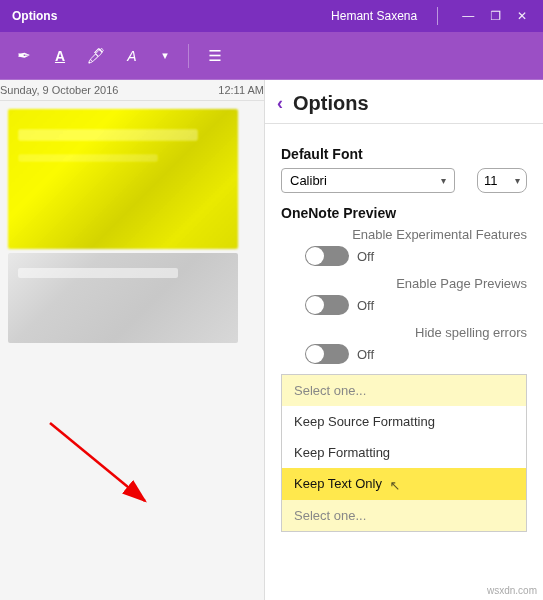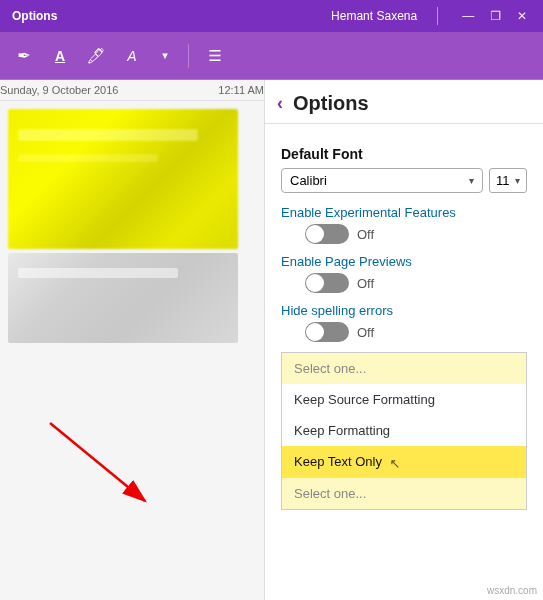--- a/index.html
+++ b/index.html
@@ -225,44 +225,46 @@
       border-radius: 4px;
       padding: 4px 8px;
       font-size: 13px;
       display: flex;
       align-items: center;
       justify-content: space-between;
       background: #fff;
       cursor: pointer;
     }
     .font-select-small {
-      width: 38px;
+      width: 50px;
       border: 1px solid #aaa;
-      border-radius: 3px;
+      border-radius: 8px;
       padding: 4px 6px;
       font-size: 13px;
       display: flex;
       align-items: center;
       justify-content: space-between;
       background: #fff;
       cursor: pointer;
+      margin-left: 16px;
     }
     .select-arrow {
       font-size: 10px;
       color: #555;
     }
 
     
     .toggle-row {
       margin-bottom: 10px;
     }
     .toggle-label-text {
       font-size: 13px;
-      color: #0369a1;
+      color: #737373;
       margin-bottom: 4px;
+      text-align: right;
     }
     .toggle-with-label {
       display: flex;
       align-items: center;
       gap: 8px;
       padding-left: 24px;
     }
     .toggle-switch {
       width: 44px;
       height: 20px;
@@ -395,20 +397,21 @@
         <div class="font-select">
           <span>Calibri</span>
           <span class="select-arrow">▾</span>
         </div>
         <div class="font-select-small">
           <span>11</span>
           <span class="select-arrow">▾</span>
         </div>
       </div>
 
+      <div class="section-title">OneNote Preview</div>
 
       <div class="toggle-row">
         <div class="toggle-label-text">Enable Experimental Features</div>
         <div class="toggle-with-label">
           <div class="toggle-switch off">
             <div class="knob"></div>
           </div>
           <span class="toggle-off-label">Off</span>
         </div>
       </div>

